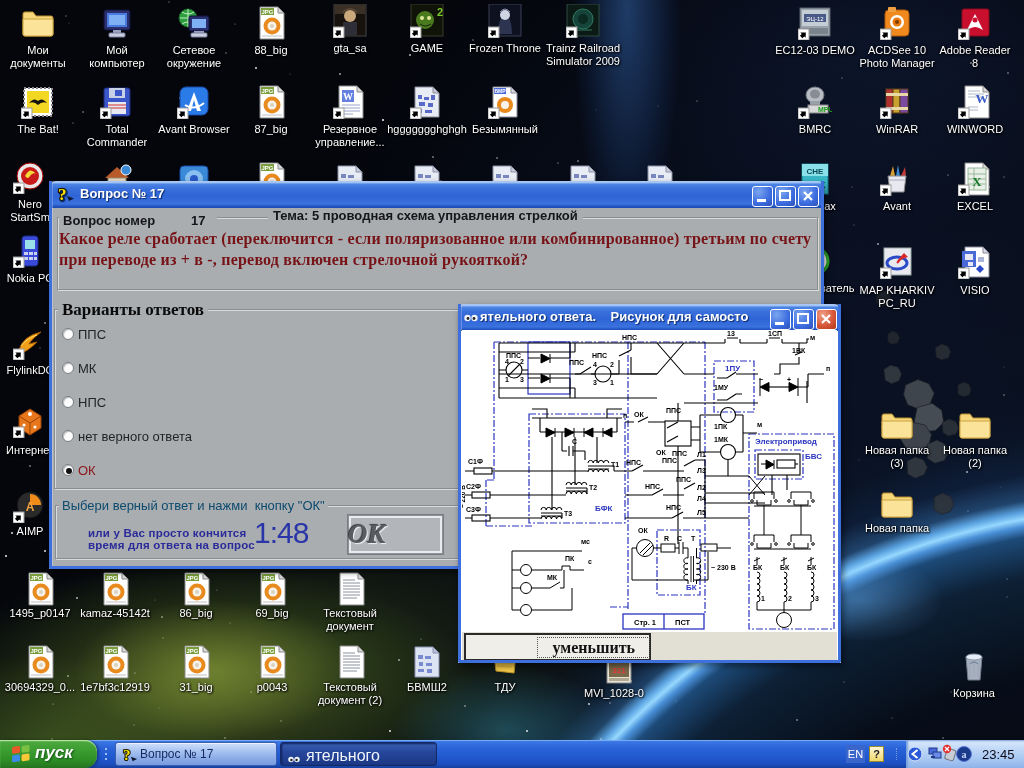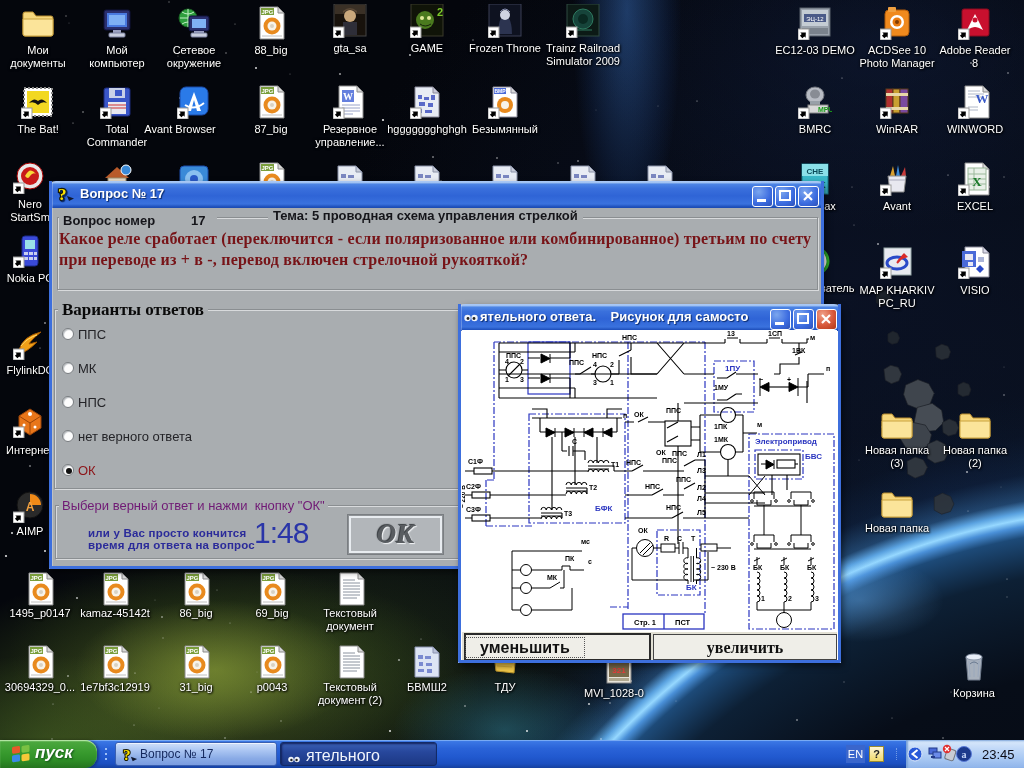--- a/index.html
+++ b/index.html
@@ -393,21 +393,21 @@
 <div class="lbl" style="left:74px;top:123px">Total<br>Commander</div>
 <div class="ic" style="left:177px;top:85px"><svg width="34" height="34" viewBox="0 0 34 34">
           <rect x="3" y="2" width="28" height="28" rx="6" fill="#2a7ae8" stroke="#1a4aa8"></rect>
           <path d="M10 26 L17 7 L24 26 L20 26 L17 15 L14 26 Z" fill="#fff"></path>
           <path d="M8 20 Q17 26 27 18" stroke="#fff" stroke-width="2" fill="none"></path>
           <g>
             <rect x="0" y="23" width="11" height="11" fill="#fff" stroke="#9a9a9a"></rect>
             <path d="M2.5 31.5 L2.5 27 L5 27 L5 25 L9 28.8 L5 32.5 L5 30.5 L2.5 30.5 Z" fill="#000" transform="rotate(-45 5.5 29)"></path>
           </g>
         </svg></div>
-<div class="lbl" style="left:137px;top:123px">Avant Browser</div>
+<div class="lbl" style="left:151px;top:123px">Avant Browser</div>
 <div class="ic" style="left:254px;top:85px"><svg width="34" height="34" viewBox="0 0 34 34">
           <path d="M6 1 L24 1 L30 7 L30 33 L6 33 Z" fill="#fff" stroke="#8a8a8a"></path>
           <path d="M24 1 L24 7 L30 7 Z" fill="#d8d8d8" stroke="#8a8a8a"></path>
           <rect x="7" y="2" width="13" height="7" fill="#7a9e3c"></rect>
           <text x="13.5" y="8" font-size="6" font-weight="bold" fill="#fff" text-anchor="middle" font-family="Liberation Sans">JPG</text>
           <circle cx="18" cy="20" r="8.5" fill="#e88a1e"></circle>
           <circle cx="18" cy="20" r="4.5" fill="#f7f3ea"></circle>
           <circle cx="18" cy="20" r="2" fill="#d8d2c4"></circle>
           <path d="M8 30 L28 30" stroke="#c0c0c0"></path>
         </svg></div>
@@ -872,24 +872,24 @@
   <div class="radio" style="left:13px;top:181px"></div>
       <div class="rlbl" style="left:29px;top:180px">МК</div>
   <div class="radio" style="left:13px;top:215px"></div>
       <div class="rlbl" style="left:29px;top:214px">НПС</div>
   <div class="radio" style="left:13px;top:249px"></div>
       <div class="rlbl" style="left:29px;top:248px">нет верного ответа</div>
   <div class="radio rsel" style="left:13px;top:283px"></div>
       <div class="rlbl" style="left:29px;top:282px;color:#8c1418">ОК</div>
 
   <div class="gb" style="left:6px;top:324px;width:765px;height:54px"></div>
-  <div style="position:absolute;left:10px;top:317px;background:#a9adb0;padding:0 3px;font-size:13px;color:#701a75">Выбери верный ответ и нажми &nbsp;кнопку "ОК"</div>
+  <div style="position:absolute;left:10px;top:317px;background:#a9adb0;padding:0 3px;font-size:13px;color:#0c4a6e">Выбери верный ответ и нажми &nbsp;кнопку "ОК"</div>
   <div style="position:absolute;left:39px;top:346px;font-size:11.5px;line-height:12px;font-weight:bold;color:#2b2b9a;letter-spacing:.2px">или у Вас просто кончится<br>время для ответа на вопрос</div>
   <div style="position:absolute;left:205px;top:337px;font-size:30px;line-height:30px;color:#2a35a8;letter-spacing:-1px">1:48</div>
-  <div id="okbtn" style="position:absolute;left:298px;top:333px;width:97px;height:41px;background:#b2b6ba;border:1px solid #7a7e82;box-shadow:inset 0 0 0 1px #8e9296,inset 0 0 0 3px #e8ecf0;text-align:center;line-height:38px;font-family:'Liberation Serif',serif;font-style:italic;font-weight:bold;font-size:27px;color:#595d61;text-shadow:-1px -1px 1px #383c40,1px 1px 1px #f4f6f8">OK</div>
+  <div id="okbtn" style="position:absolute;left:298px;top:333px;width:97px;height:41px;background:#b2b6ba;border:1px solid #7a7e82;box-shadow:inset 0 0 0 1px #8e9296,inset 0 0 0 3px #e8ecf0;text-align:left;line-height:38px;font-family:'Liberation Serif',serif;font-style:italic;font-weight:bold;font-size:27px;color:#595d61;text-shadow:-1px -1px 1px #383c40,1px 1px 1px #f4f6f8">OK</div>
   <div class="frame3"></div>
 </div>
 
 <div id="pic" class="win" style="left:458px;top:304px;width:383px;height:359px">
   <div style="position:absolute;left:0;top:26px;right:0;bottom:0;background:#fff"></div>
   <div class="tbar">
     <span style="position:absolute;left:6px;top:7px"><svg width="14" height="10" viewBox="0 0 14 10">
             <circle cx="3.5" cy="5" r="3.2" fill="#f0f4fa"></circle>
             <circle cx="10.5" cy="5" r="3.2" fill="#f0f4fa"></circle>
             <circle cx="4" cy="5.5" r="1.4" fill="#222"></circle>
@@ -1110,22 +1110,21 @@
           <text x="293" y="114">Электропривод</text>
           <text x="343" y="129">БВС</text>
           <text x="224" y="260">БК</text>
         </g>
         <g font-family="Liberation Sans" font-size="7.5" font-weight="bold" fill="#000">
           <text x="172" y="295">Стр. 1</text>
           <text x="213" y="295">ПСТ</text>
         </g>
       </svg>  
       <div style="position:absolute;left:4px;top:328px;width:375px;height:28px;background:#e2e0d4"></div>
-  <div style="position:absolute;left:7px;top:330px;width:185px;height:26px;background:#efeee8;border:1px solid #2a2a2a;box-shadow:0 0 0 1px #2a2a2a;text-align:left;font-family:Liberation Sans, sans-serif;font-weight:bold;font-size:16px;line-height:25px;color:#111"><span style="outline:1px dotted #555;padding:1px 14px">уменьшить</span></div>
-  <div style="position:absolute;left:195px;top:330px;width:184px;height:26px;background:#efeee8;border:1px solid #444;text-align:center;font-family:'Liberation Serif',serif;font-weight:bold;font-size:16px;line-height:25px;color:#111">увеличить</div>
+  <div style="position:absolute;left:7px;top:330px;width:185px;height:26px;background:#efeee8;border:1px solid #2a2a2a;box-shadow:0 0 0 1px #2a2a2a;text-align:right;font-family:Liberation Serif, serif;font-weight:bold;font-size:16px;line-height:25px;color:#111"><span style="outline:1px dotted #555;padding:1px 14px">уменьшить</span></div>
   <div class="frame3"></div>
 </div>
 
 <div id="taskbar" style="position:absolute;left:0;top:740px;width:946px;height:28px;
 background:linear-gradient(180deg,#4f8df0 0%,#3a76e4 6%,#2a63d8 30%,#2159cf 60%,#1c4fc0 85%,#15409f 100%);box-shadow:inset 0 1px 0 #78aaf4">
  <div style="position:absolute;left:0;top:0;width:97px;height:28px;border-radius:0 12px 12px 0;
  background:linear-gradient(180deg,#7ec26e 0%,#4aa73d 8%,#389a2e 45%,#2f8f27 70%,#25741f 100%);box-shadow:inset 0 1px 1px #b8e8a8,2px 0 3px rgba(0,0,0,.35)">
   <svg width="22" height="22" style="position:absolute;left:10px;top:3px" viewBox="0 0 22 22">
    <g transform="skewY(-6)">
             <rect x="2" y="4" width="8" height="7" rx="1.5" fill="#e85a2a"></rect>

